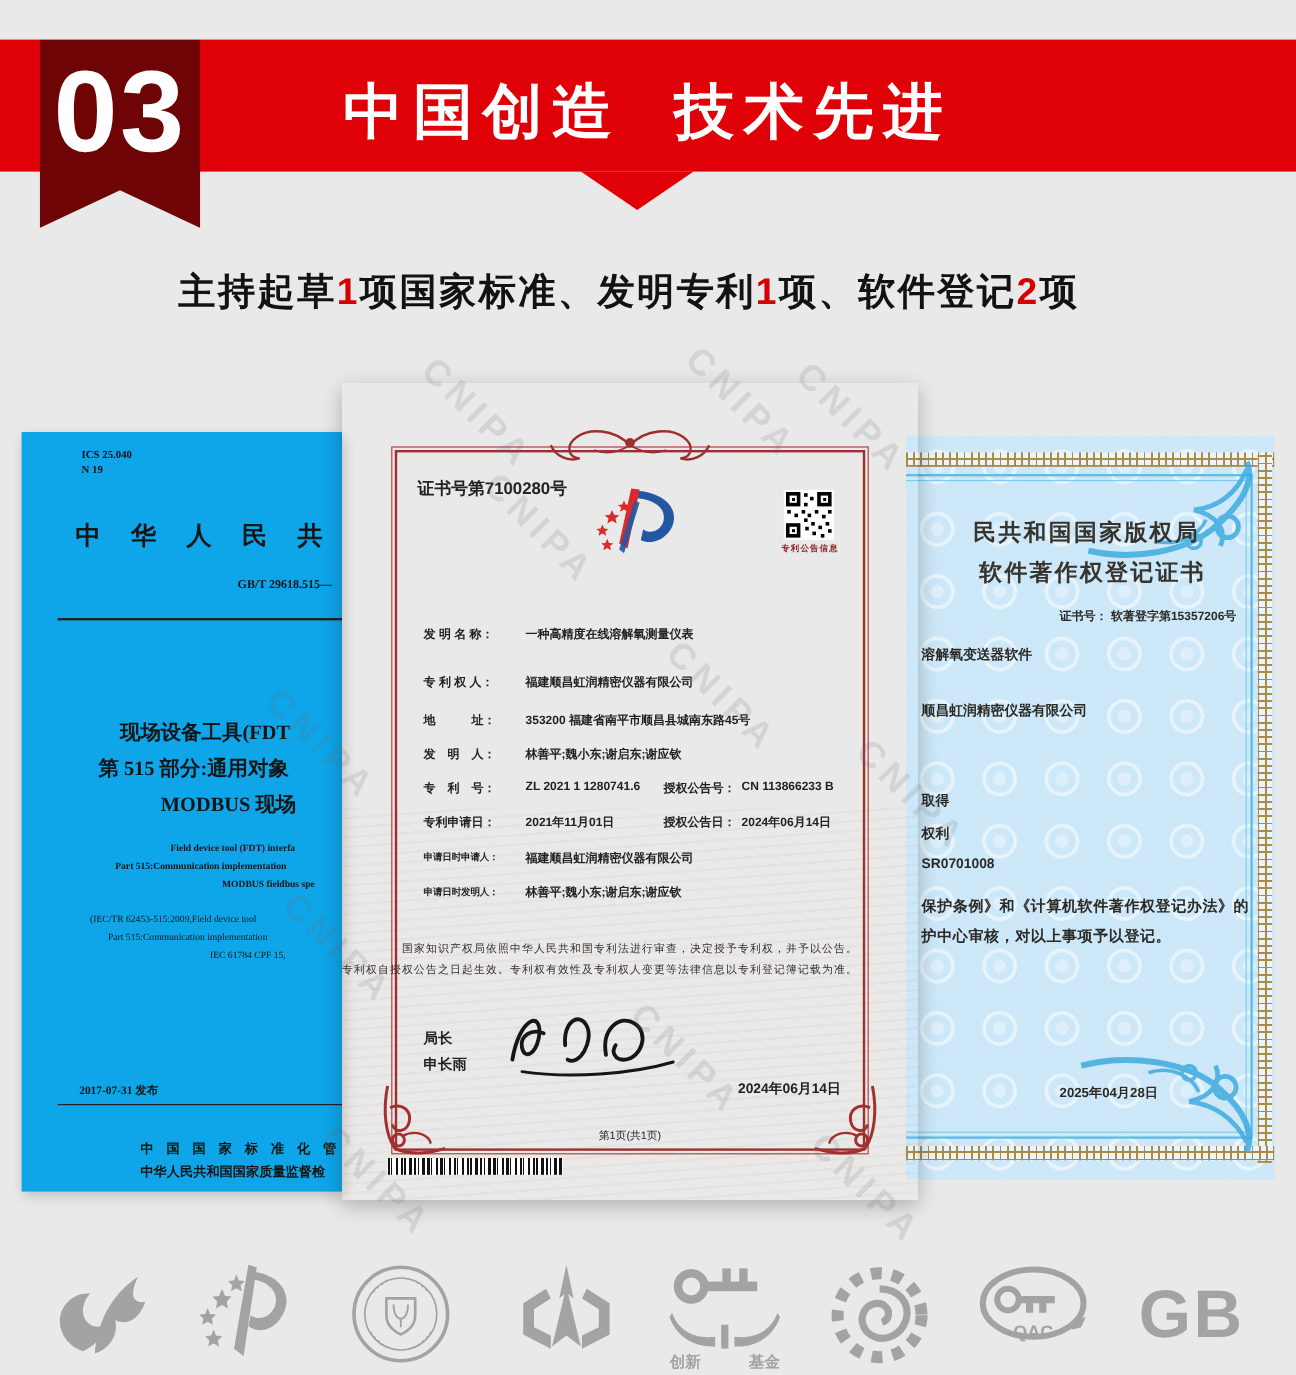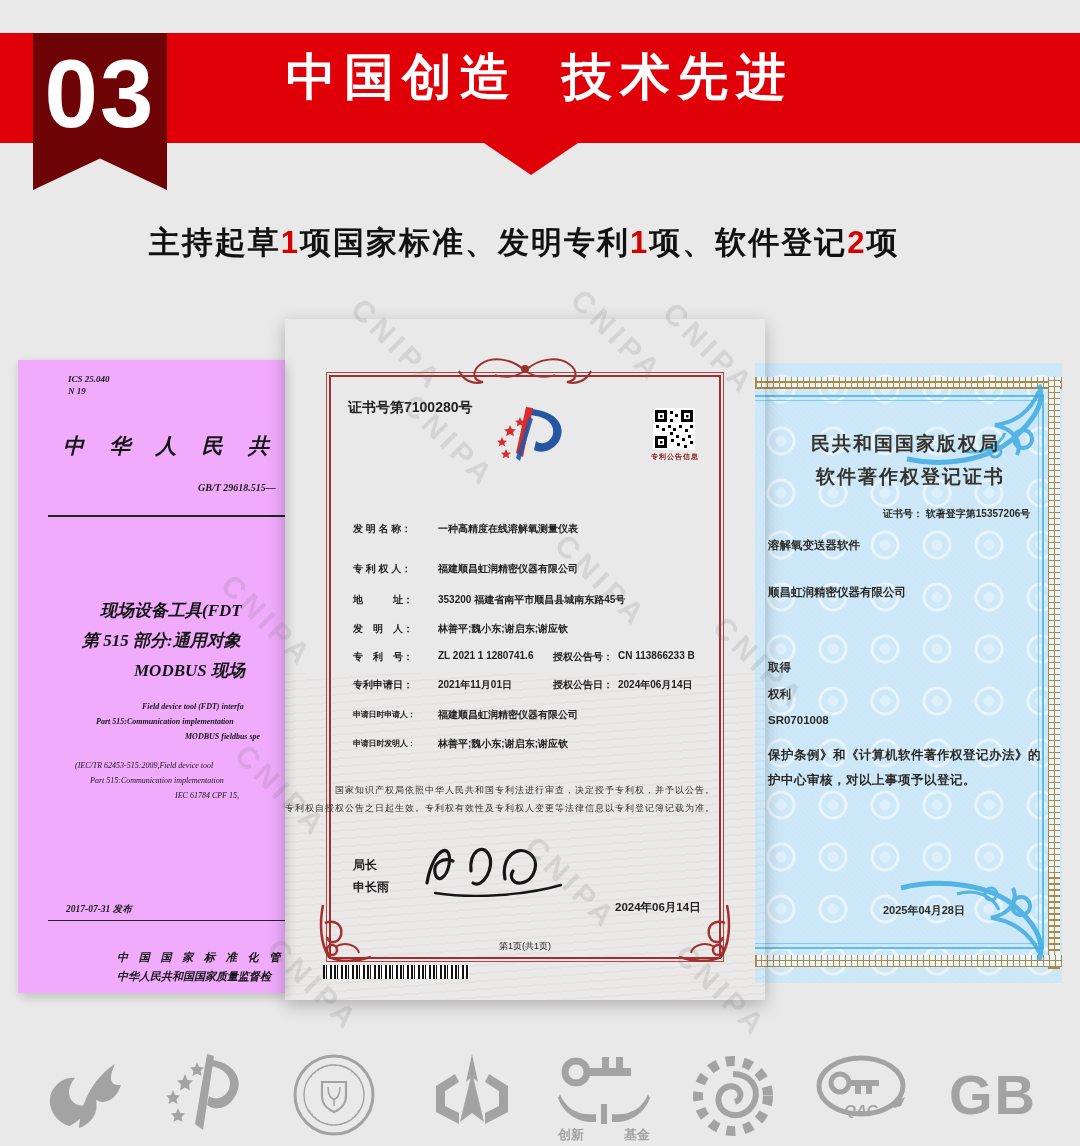--- a/index.html
+++ b/index.html
@@ -8,32 +8,32 @@
   .abs{position:absolute;}
 
   
   .band{position:absolute;left:0;top:33px;width:1080px;height:110px;background:#e00008;}
   .band-tri{position:absolute;left:484px;top:143px;width:0;height:0;
     border-left:47px solid transparent;border-right:47px solid transparent;border-top:32px solid #e00008;}
   .ribbon{position:absolute;left:33px;top:33px;width:134px;height:157px;background:#6e0405;
     clip-path:polygon(0 0,100% 0,100% 100%,50% 80%,0 100%);}
   .ribbon-num{position:absolute;left:0;top:0;width:134px;height:122px;line-height:122px;text-align:center;
     color:#fff;font-size:96px;font-weight:900;letter-spacing:2px;}
-  .band-title{position:absolute;left:0;top:22px;width:1080px;height:110px;line-height:110px;text-align:center;
+  .band-title{position:absolute;left:0;top:38px;width:1080px;height:110px;line-height:110px;text-align:center;
     color:#fff;font-size:50px;font-weight:900;letter-spacing:8px;white-space:pre;}
 
   
   .subtitle{position:absolute;left:0;top:222px;width:1048px;text-align:center;font-size:31px;font-weight:900;
     color:#121212;letter-spacing:2px;white-space:nowrap;}
   .subtitle .red{color:#d60000;}
 
   
-  .doc-std{position:absolute;left:18px;top:360px;width:267px;height:633px;background:#f0abfc;
+  .doc-std{position:absolute;left:18px;top:360px;width:267px;height:633px;background:#0ea5e9;
     overflow:hidden;box-shadow:2px 4px 10px rgba(0,0,0,.18);z-index:2;
-    font-family:"Liberation Serif","DejaVu Serif",serif;color:#151515;font-style:italic;}
+    font-family:"Liberation Serif","DejaVu Serif",serif;color:#151515;}
   .doc-std .ln{position:absolute;white-space:nowrap;}
   .std-ics{font-size:9px;font-weight:bold;}
   .std-country{font-size:21px;font-weight:bold;letter-spacing:10px;}
   .std-code{font-size:10px;font-weight:bold;}
   .std-rule{position:absolute;height:2px;background:#222;}
   .std-head{font-size:17px;font-weight:bold;}
   .std-en{font-size:8px;font-weight:bold;}
   .std-iec{font-size:8px;}
   .std-date{font-size:9.5px;font-weight:bold;}
   .std-foot{font-size:11px;font-weight:bold;}
@@ -368,21 +368,21 @@
     <span class="cap" style="right:2px;">基金</span>
   </div>
   <div class="logo" style="left:685px;">
     <svg width="88" height="88" viewBox="0 0 88 88">
       <g fill="none" stroke="#a3a3a3">
         <circle cx="44" cy="44" r="35" stroke-width="10" stroke-dasharray="9 8.5"></circle>
         <path d="M44 22 C60 22 70 34 66 48 C62 60 50 66 40 62 C31 59 27 49 31 41 C35 34 44 32 49 37 C53 41 52 48 46 50" stroke-width="6"></path>
       </g>
     </svg>
   </div>
-  <div class="logo" style="left:813px;font-style:italic;">
+  <div class="logo" style="left:813px;">
     <svg width="96" height="72" viewBox="0 0 96 72">
       <ellipse cx="48" cy="34" rx="42" ry="28" fill="none" stroke="#a3a3a3" stroke-width="5"></ellipse>
       <circle cx="27" cy="31" r="9" fill="none" stroke="#a3a3a3" stroke-width="5"></circle>
       <path d="M36 28 h30 v6 h-7 v8 h-6 v-8 h-5 v8 h-6 v-8 h-6 Z" fill="#a3a3a3"></path>
       <path d="M78 52 l14 -7 l-4 9 l-7 2 Z" fill="#a3a3a3"></path>
       <text x="48" y="63" text-anchor="middle" font-size="15" font-weight="bold" fill="#a3a3a3" font-family="Liberation Sans, sans-serif">QAC</text>
     </svg>
   </div>
   <div class="logo" style="left:945px;">
     <div class="gb-text">GB</div>

